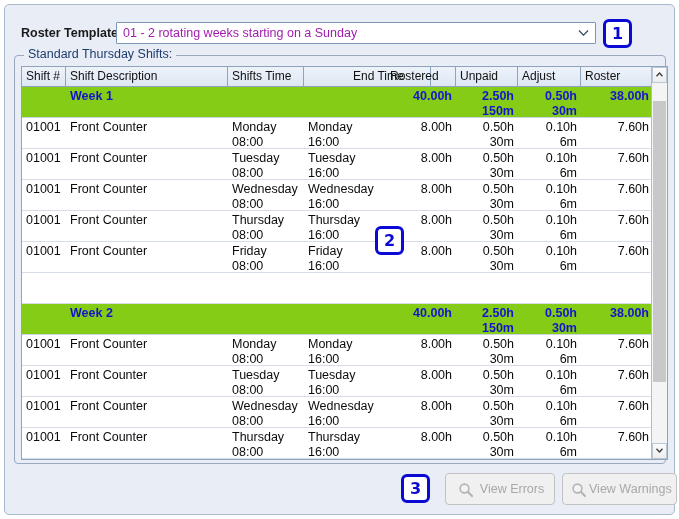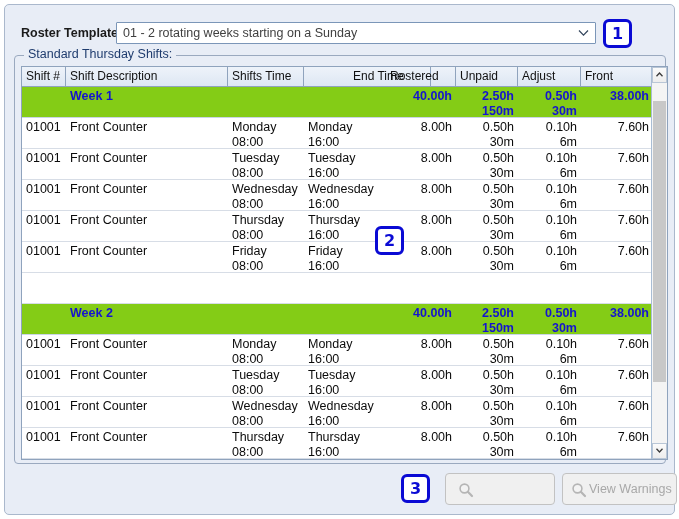--- a/index.html
+++ b/index.html
@@ -56,21 +56,21 @@
     box-sizing: border-box;
     background: #ffffff;
     border: 1px solid #7b96b8;
     border-radius: 1px;
   }
   .tpl-combo .val {
     position: absolute;
     left: 6px;
     top: 3px;
     font-size: 12.5px;
-    color: #404040;
+    color: #a21caf;
     white-space: nowrap;
   }
   .tpl-combo .chev {
     position: absolute;
     right: 6px;
     top: 6px;
     width: 11px;
     height: 8px;
   }
   .tpl-combo .chev svg { display:block; }
@@ -297,21 +297,21 @@
   <div class="grid">
     <div class="grid-inner">
       <div class="ghead" id="grid-header">
           <div class="hc" style="left: 0px; width: 44px;"><span>Shift #</span></div>
           <div class="hc" style="left: 44px; width: 162px;"><span>Shift Description</span></div>
           <div class="hc" style="left: 206px; width: 76px;"><span>Shifts Time</span></div>
           <div class="hc" style="left: 282px; width: 82px; margin-left: 45px;"><span>End Time</span></div>
           <div class="hc num" style="left: 364px; width: 70px;"><span>Rostered</span></div>
           <div class="hc num" style="left: 434px; width: 62px;"><span>Unpaid</span></div>
           <div class="hc num" style="left: 496px; width: 63px;"><span>Adjust</span></div>
-          <div class="hc num" style="left: 559px; width: 72px;"><span>Front</span></div>
+          <div class="hc num" style="left: 559px; width: 72px;"><span>Roster</span></div>
         </div>
       <div class="rows" id="grid-rows">
           <div class="row weekhdr">
             <div class="cell" style="left: 0px; width: 44px;"></div>
             <div class="cell" style="left: 44px; width: 162px;">
               <span class="l1">Week 1</span>
             </div>
             <div class="cell" style="left: 206px; width: 76px;"></div>
             <div class="cell" style="left: 282px; width: 82px;"></div>
             <div class="cell num" style="left: 364px; width: 70px;">
@@ -654,20 +654,21 @@
 
   <div class="badge" id="badge3">3</div>
 
   <div class="btn" id="btn-errors">
     <span class="mag">
       <svg width="16" height="16" viewBox="0 0 16 16">
         <circle cx="6.5" cy="6.5" r="4.4" fill="#f3f3f3" stroke="#b5b5b5" stroke-width="1.6"></circle>
         <path d="M9.8 9.8 L14 14" stroke="#b5b5b5" stroke-width="2.2" stroke-linecap="round"></path>
       </svg>
     </span>
+    <span class="blabel">View Errors</span>
   </div>
 
   <div class="btn" id="btn-warnings">
     <span class="mag">
       <svg width="16" height="16" viewBox="0 0 16 16">
         <circle cx="6.5" cy="6.5" r="4.4" fill="#f3f3f3" stroke="#b5b5b5" stroke-width="1.6"></circle>
         <path d="M9.8 9.8 L14 14" stroke="#b5b5b5" stroke-width="2.2" stroke-linecap="round"></path>
       </svg>
     </span>
     <span class="blabel">View Warnings</span>

